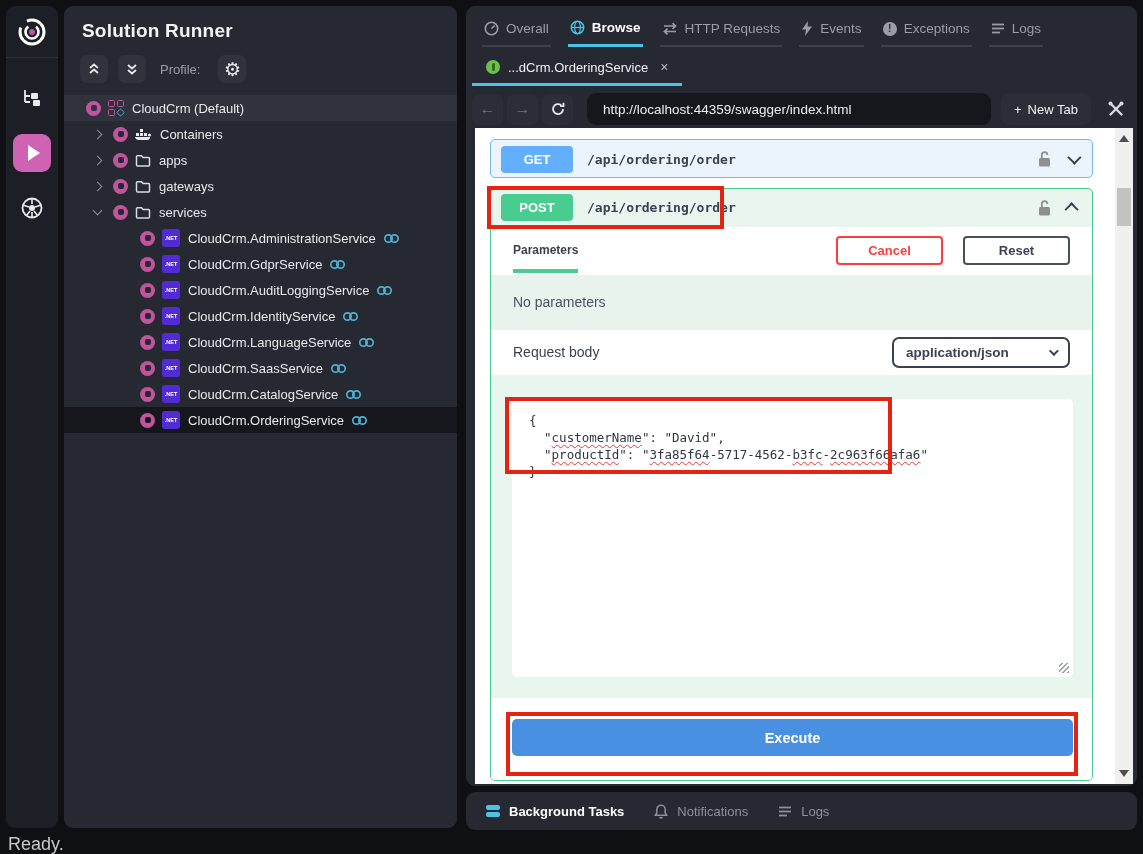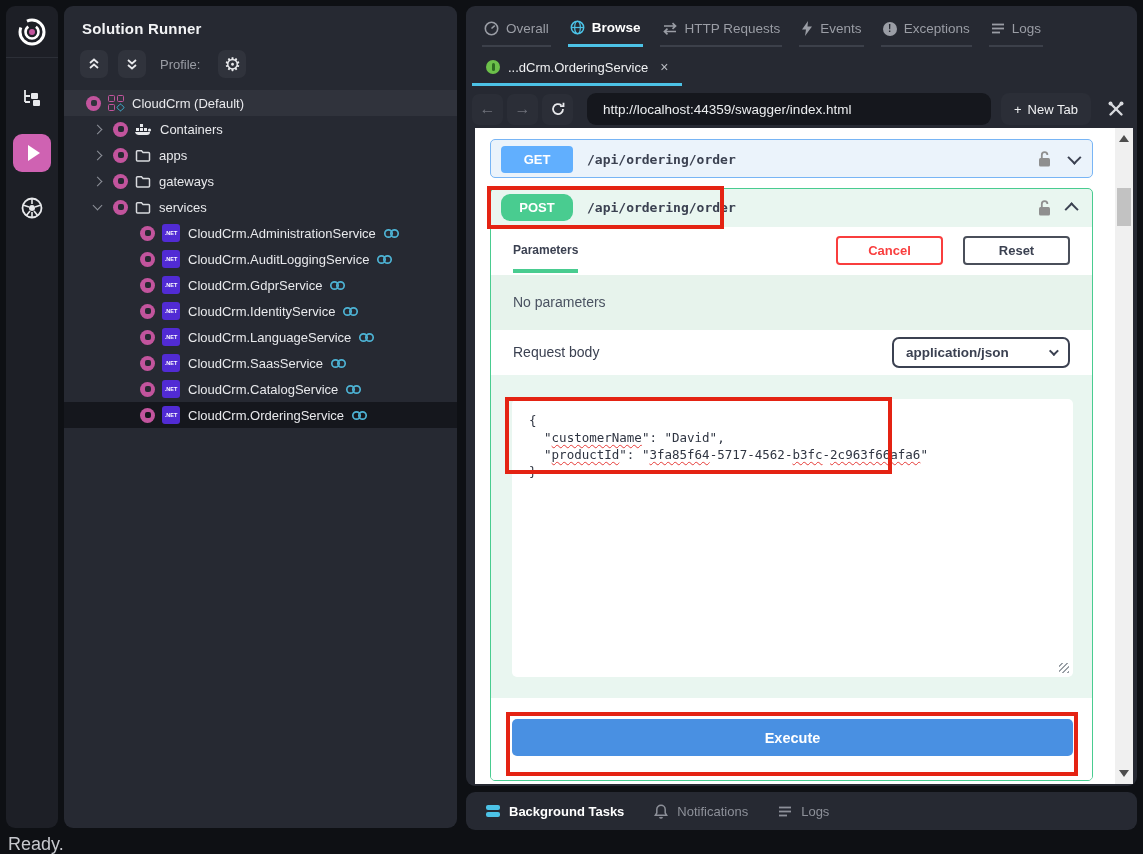--- a/index.html
+++ b/index.html
@@ -11,21 +11,21 @@
   #rail { left:6px; top:6px; width:52px; height:822px; background:#1d1f26; }
   .rail-item { width:52px; height:52px; display:flex; align-items:center; justify-content:center; }
   #rail-logo { border-bottom:1px solid #2c2f37; margin-bottom:14px; }
   #play-btn { width:38px; height:38px; margin:10px 7px; border-radius:9px; background:#cf62b2;
               display:flex; align-items:center; justify-content:center; }
   #play-btn .tri { width:0; height:0; border-left:12px solid #fff; border-top:8px solid transparent; border-bottom:8px solid transparent; margin-left:3px; }
   .gear-glyph { color:#e8e9ec; font-size:19px; font-family:"DejaVu Sans", sans-serif; }
 
   
   #tree-panel { left:64px; top:6px; width:393px; height:822px; overflow:hidden; }
-  #tree-title { color:#f2f3f5; font-weight:bold; font-size:15px; padding:14px 12px 0 18px; letter-spacing:.2px; }
+  #tree-title { color:#f2f3f5; font-weight:bold; font-size:19px; padding:14px 12px 0 18px; letter-spacing:.2px; }
   #tree-toolbar { display:flex; align-items:center; margin:13px 0 0 16px; }
   .sq-btn { width:28px; height:28px; background:#30333c; border-radius:7px; display:flex; align-items:center; justify-content:center; margin-right:10px; }
   #profile-label { color:#9a9da5; font-size:13px; margin:0 8px 0 4px; }
   #profile-select { width:196px; height:30px; background:#14161c; border-radius:8px; color:#f0f1f3; font-size:13px;
                     display:flex; align-items:center; padding:0 12px; justify-content:space-between; }
   #tree-gear { margin-left:10px; margin-right:0; }
   #tree-rows { margin-top:12px; }
   .trow { height:26px; display:flex; align-items:center; font-size:13px; color:#e8e9ec; white-space:nowrap; }
   .trow.root { padding-left:22px; background:#30333c; }
   .trow.l1 { padding-left:30px; }
@@ -74,21 +74,21 @@
   
   #content { position:absolute; left:475px; top:128px; width:658px; height:656px; background:#ffffff; overflow:hidden;
              font-family:"Liberation Sans", sans-serif; color:#3b4151; }
   .opblock { position:absolute; left:15px; width:603px; border-radius:5px; }
   #get-block { top:11px; height:39px; border:1.5px solid #78b5f5; background:#ebf3fb; }
   #post-block { top:60px; height:593px; border:1.5px solid #49cc90; background:#e9f6f0; display:flex; flex-direction:column; }
   .ophead { height:38px; display:flex; align-items:center; padding:0 14px 0 10px; }
   .method-badge { width:72px; height:27px; border-radius:4px; color:#fff; font-weight:bold; font-size:13px;
                   display:flex; align-items:center; justify-content:center; }
   #get-badge { background:#61affe; }
-  #post-badge { background:#49cc90;border-radius:9px; }
+  #post-badge { background:#49cc90; }
   .op-path { font-family:"DejaVu Sans Mono", monospace; font-size:13px; font-weight:bold; color:#3b4151; margin-left:14px; flex:1; }
   .bigchev { width:10px; height:10px; border-right:2.6px solid #3b4151; border-bottom:2.6px solid #3b4151; margin-left:16px; }
   .bigchev.down { transform:rotate(45deg) translateY(-2px); }
   .bigchev.up { transform:rotate(-135deg) translateY(-2px); }
 
   .sect-head { height:48px; background:#ffffff; display:flex; align-items:center; padding:0 12px 0 22px; }
   #params-tab { font-size:12px; font-weight:bold; color:#3b4151; padding-bottom:12px; border-bottom:4px solid #49cc90; margin-top:14px; }
   .spacer { flex:1; }
   .sw-btn { height:29px; border-radius:4px; font-size:13px; font-weight:bold; display:flex; align-items:center; justify-content:center; }
   #cancel-btn { width:107px; border:2px solid #f93e3e; color:#f93e3e; background:#fff; margin-right:20px; }
@@ -258,30 +258,30 @@
       <span class="net-badge">.NET</span>
       <span>CloudCrm.AdministrationService</span>
       <svg class="link-ico" width="17" height="11" viewBox="0 0 17 11">
         <circle cx="5.5" cy="5.5" r="3.7" fill="none" stroke="#4db3d4" stroke-width="1.7"></circle>
           <circle cx="11.5" cy="5.5" r="3.7" fill="none" stroke="#4db3d4" stroke-width="1.7"></circle>
       </svg>
     </div>
     <div class="trow l2">
       <span class="donut"></span>
       <span class="net-badge">.NET</span>
+      <span>CloudCrm.GdprService</span>
+      <svg class="link-ico" width="17" height="11" viewBox="0 0 17 11">
+        <circle cx="5.5" cy="5.5" r="3.7" fill="none" stroke="#4db3d4" stroke-width="1.7"></circle>
+          <circle cx="11.5" cy="5.5" r="3.7" fill="none" stroke="#4db3d4" stroke-width="1.7"></circle>
+      </svg>
+    </div>
+    <div class="trow l2">
+      <span class="donut"></span>
+      <span class="net-badge">.NET</span>
       <span>CloudCrm.AuditLoggingService</span>
-      <svg class="link-ico" width="17" height="11" viewBox="0 0 17 11">
-        <circle cx="5.5" cy="5.5" r="3.7" fill="none" stroke="#4db3d4" stroke-width="1.7"></circle>
-          <circle cx="11.5" cy="5.5" r="3.7" fill="none" stroke="#4db3d4" stroke-width="1.7"></circle>
-      </svg>
-    </div>
-    <div class="trow l2">
-      <span class="donut"></span>
-      <span class="net-badge">.NET</span>
-      <span>CloudCrm.GdprService</span>
       <svg class="link-ico" width="17" height="11" viewBox="0 0 17 11">
         <circle cx="5.5" cy="5.5" r="3.7" fill="none" stroke="#4db3d4" stroke-width="1.7"></circle>
           <circle cx="11.5" cy="5.5" r="3.7" fill="none" stroke="#4db3d4" stroke-width="1.7"></circle>
       </svg>
     </div>
     <div class="trow l2">
       <span class="donut"></span>
       <span class="net-badge">.NET</span>
       <span>CloudCrm.IdentityService</span>
       <svg class="link-ico" width="17" height="11" viewBox="0 0 17 11">

